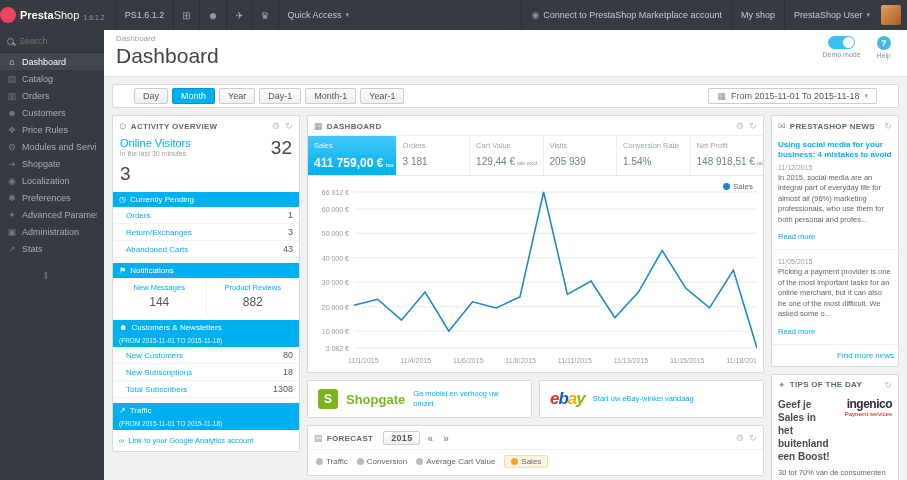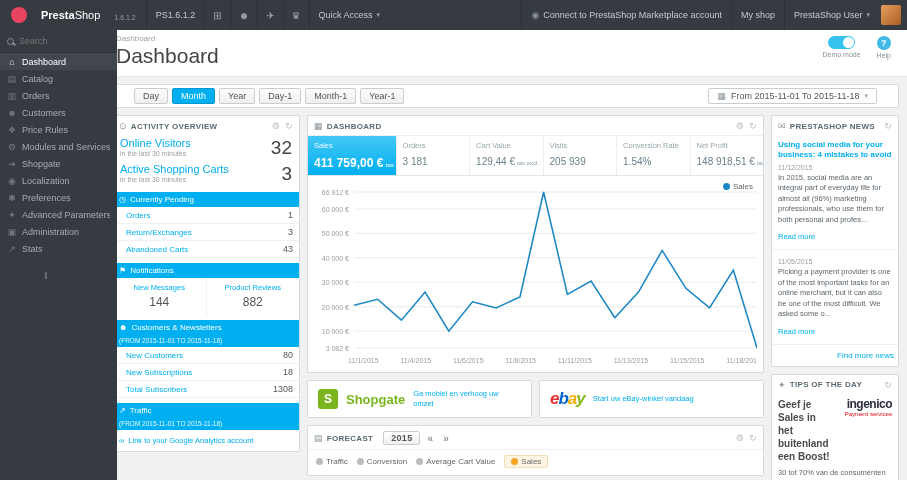--- a/index.html
+++ b/index.html
@@ -1,33 +1,33 @@
 <!DOCTYPE html>
 <html><head>
 <meta charset="utf-8">
 <style>
   *{margin:0;padding:0;box-sizing:border-box;}
   html,body{width:907px;height:480px;overflow:hidden;background:#eff1f3;font-family:"Liberation Sans",sans-serif;}
   a{text-decoration:none;color:inherit;cursor:pointer;}
 
   
   .topbar{position:absolute;top:0;left:0;width:907px;height:30px;background:#363a41;display:flex;align-items:center;color:#d0d2d4;z-index:20;}
-  .brand{display:flex;align-items:center;gap:14px;padding:0 10px 0 11px;height:100%;}
+  .brand{display:flex;align-items:center;gap:4px;padding:0 10px 0 0;height:100%;}
   .logo-dot{width:16px;height:16px;border-radius:50%;display:inline-block;background:#e94560;}
   .brand-name{font-size:11px;color:#fff;}
   .brand-name b{font-weight:bold;}
   .brand-ver{font-size:7px;color:#9a9da1;margin-top:4px;}
   .tb-item{font-size:9px;color:#c7c9cc;padding:0 9px;height:100%;display:flex;align-items:center;gap:4px;border-left:1px solid #2d3035;}
   .tb-icon{font-size:10px;color:#9fa3a8;padding:0 8px;height:100%;display:flex;align-items:center;border-left:1px solid #2d3035;}
   .tb-spacer{flex:1;}
   .caret{font-size:7px;color:#9fa3a8;}
   .avatar{width:20px;height:20px;margin:0 6px 0 2px;background:linear-gradient(135deg,#e8a05a,#a85c28);border-radius:2px;flex:none;}
 
   
-  .sidebar{position:absolute;top:30px;left:0;width:117px;height:450px;background:#363a41;z-index:10;}
+  .sidebar{position:absolute;top:30px;left:0;width:104px;height:450px;background:#363a41;z-index:10;}
   .side-search{display:flex;align-items:center;gap:5px;padding:6px 7px;border-bottom:1px solid #2d3035;}
   .mag{width:7px;height:7px;border:1.5px solid #8a8d91;border-radius:50%;position:relative;flex:none;}
   .mag::after{content:"";position:absolute;width:4px;height:1.5px;background:#8a8d91;transform:rotate(45deg);right:-3px;bottom:-1px;}
   .side-search input{background:transparent;border:none;outline:none;color:#bdbfc2;font-size:9px;width:72px;font-family:"Liberation Sans",sans-serif;}
   .nav-item{display:flex;align-items:center;gap:5px;height:17px;padding:0 7px;font-size:9px;color:#a9acb0;cursor:pointer;}
   .nav-item .nav-icon{width:10px;font-size:9px;color:#74787d;text-align:center;flex:none;}
   .nav-item.active{background:#42464e;color:#fff;}
   .nav-item.active .nav-icon{color:#fff;}
   .nav-label{white-space:nowrap;overflow:hidden;}
   .collapse{color:#7d8084;font-size:9px;letter-spacing:2px;padding:14px 0 0 44px;}
@@ -264,24 +264,20 @@
         </span>
       </div>
       <div class="metric">
         <div>
           <div class="metric-label">Online Visitors</div>
           <div class="metric-sub">in the last 30 minutes</div>
         </div>
         <div class="metric-value">32</div>
       </div>
       <div class="metric">
-        <div>
-          <div class="metric-label">Active Shopping Carts</div>
-          <div class="metric-sub">in the last 30 minutes</div>
-        </div>
         <div class="metric-value">3</div>
       </div>
 
       <div class="sec-head">
         <span class="sec-icon">◷</span>
         <span>Currently Pending</span>
       </div>
       <div class="srow">
           <span class="srow-label">Orders</span>
           <span class="srow-value">1</span>

